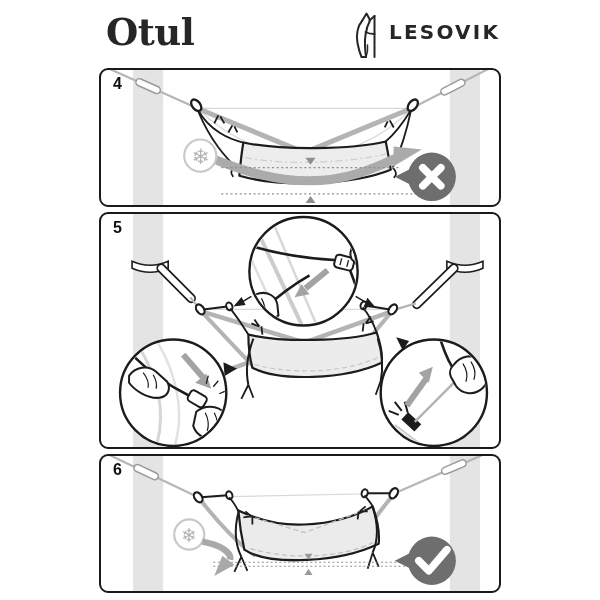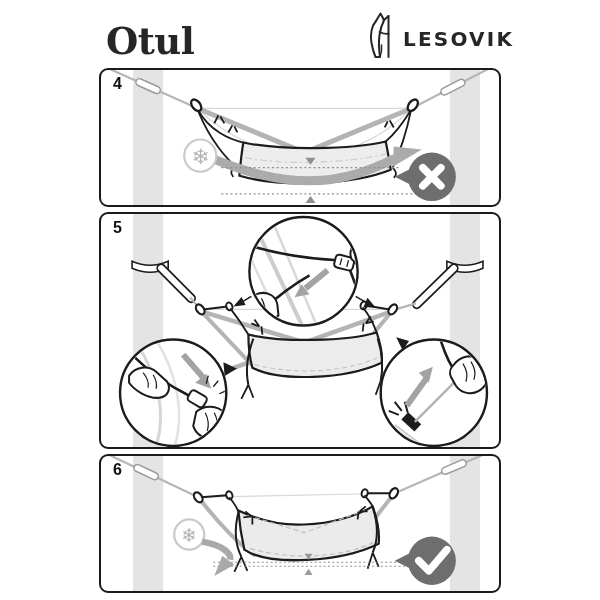--- a/index.html
+++ b/index.html
@@ -3,23 +3,23 @@
 <meta charset="utf-8">
 <style>
   html,body{margin:0;padding:0;}
   body{
     width:600px;height:600px;background:#ffffff;position:relative;
     font-family:"Liberation Sans",sans-serif;overflow:hidden;
   }
   .brand-title{
     position:absolute;left:106px;top:10px;
     font-family:"DejaVu Serif",serif;font-weight:bold;font-size:37px;
-    color:#262626;letter-spacing:-0.5px;margin-top:9px;
-  }
-  .logo{position:absolute;left:365px;top:12px;display:flex;align-items:flex-end;}
+    color:#262626;letter-spacing:-0.5px;
+  }
+  .logo{position:absolute;left:351px;top:12px;display:flex;align-items:center;}
   .logo-icon{display:block;width:31px;height:46px;}
   .logo-text{
     font-family:"DejaVu Sans",sans-serif;font-weight:bold;font-size:20px;
     letter-spacing:2.2px;color:#262626;margin:0 0 7px 7px;
   }
   .panel{
     position:absolute;left:99px;width:402px;box-sizing:border-box;
     border:2.5px solid #1a1a1a;border-radius:9px;background:#fff;overflow:hidden;
   }
   #panel4{top:68px;height:139px;}

